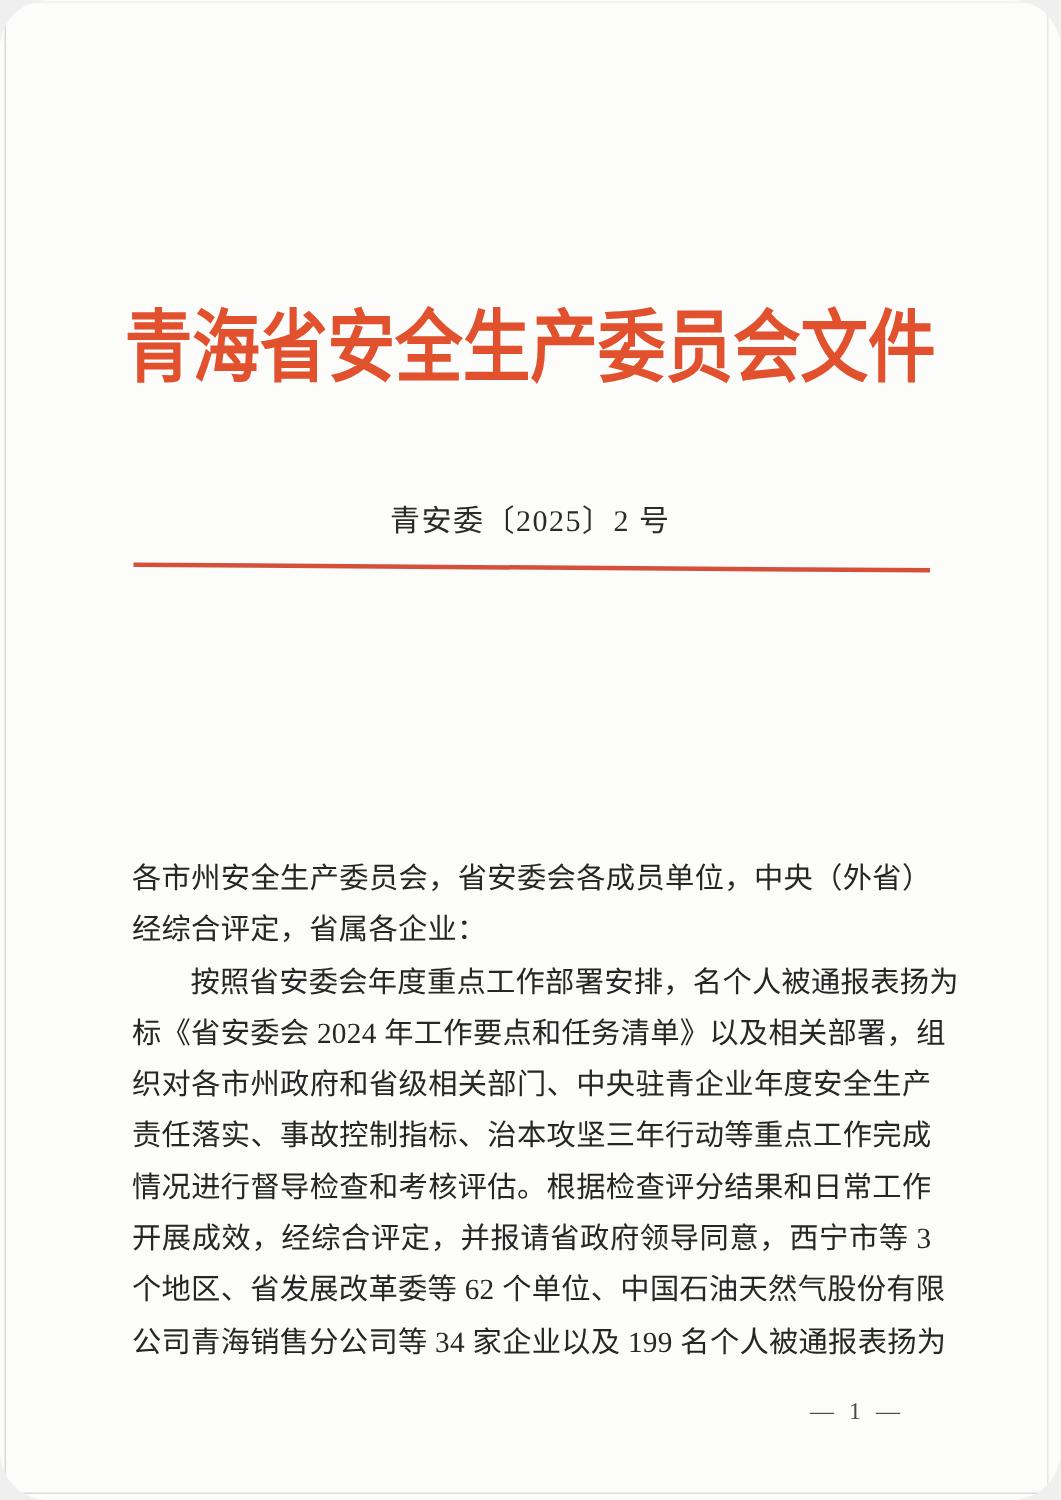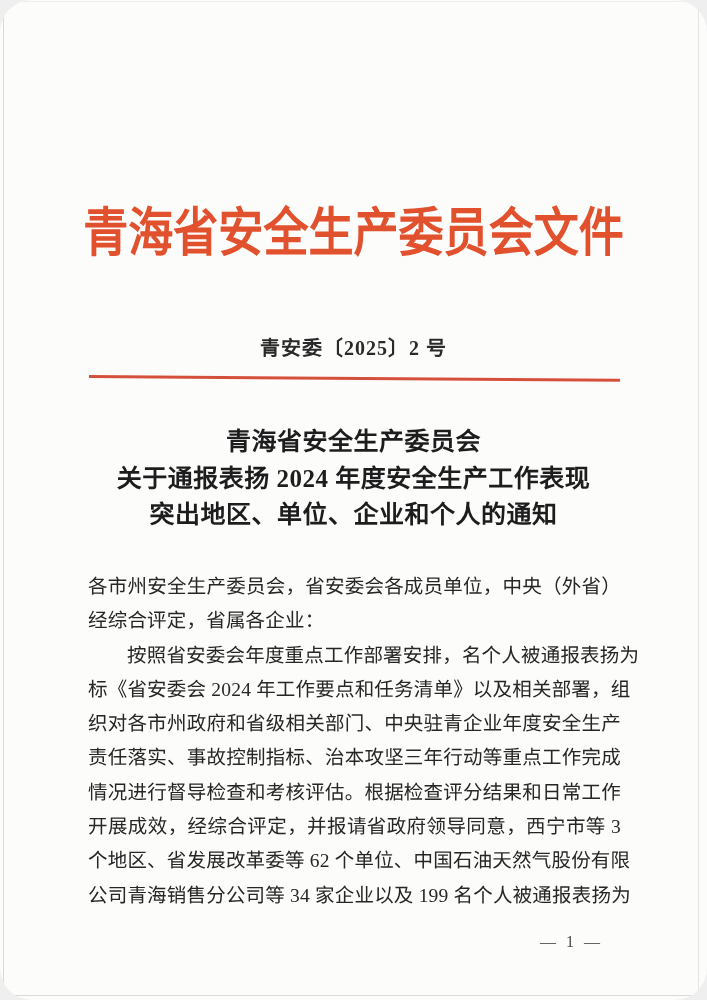--- a/index.html
+++ b/index.html
@@ -57,21 +57,20 @@
     position: absolute;
     top: 335px;
     left: 0;
     width: 707px;
     text-align: center;
     font-size: 20px;
     line-height: 26px;
     color: #2a2a2a;
     letter-spacing: 1px;
     white-space: nowrap;
-    font-weight: bold;
   }
 
   
   .red-rule {
     position: absolute;
     top: 375px;
     left: 89px;
     width: 531px;
     height: 3px;
     background: #d5503a;
@@ -139,25 +138,20 @@
   <div class="edge-left"></div>
   <div class="edge-right"></div>
   <div class="edge-bottom"></div>
 
   <div class="letterhead">青海省安全生产委员会文件</div>
 
   <div class="doc-number">青安委〔2025〕2 号</div>
 
   <div class="red-rule"></div>
 
-  <div class="notice-title">
-    <div class="t-line">青海省安全生产委员会</div>
-    <div class="t-line">关于通报表扬 2024 年度安全生产工作表现</div>
-    <div class="t-line">突出地区、单位、企业和个人的通知</div>
-  </div>
 
   <div class="doc-body">
     <div class="bline">各市州安全生产委员会，省安委会各成员单位，中央（外省）</div>
     <div class="bline short">经综合评定，省属各企业：</div>
     <div class="bline indent">按照省安委会年度重点工作部署安排，名个人被通报表扬为</div>
     <div class="bline">标《省安委会 2024 年工作要点和任务清单》以及相关部署，组</div>
     <div class="bline">织对各市州政府和省级相关部门、中央驻青企业年度安全生产</div>
     <div class="bline">责任落实、事故控制指标、治本攻坚三年行动等重点工作完成</div>
     <div class="bline">情况进行督导检查和考核评估。根据检查评分结果和日常工作</div>
     <div class="bline">开展成效，经综合评定，并报请省政府领导同意，西宁市等 3</div>

